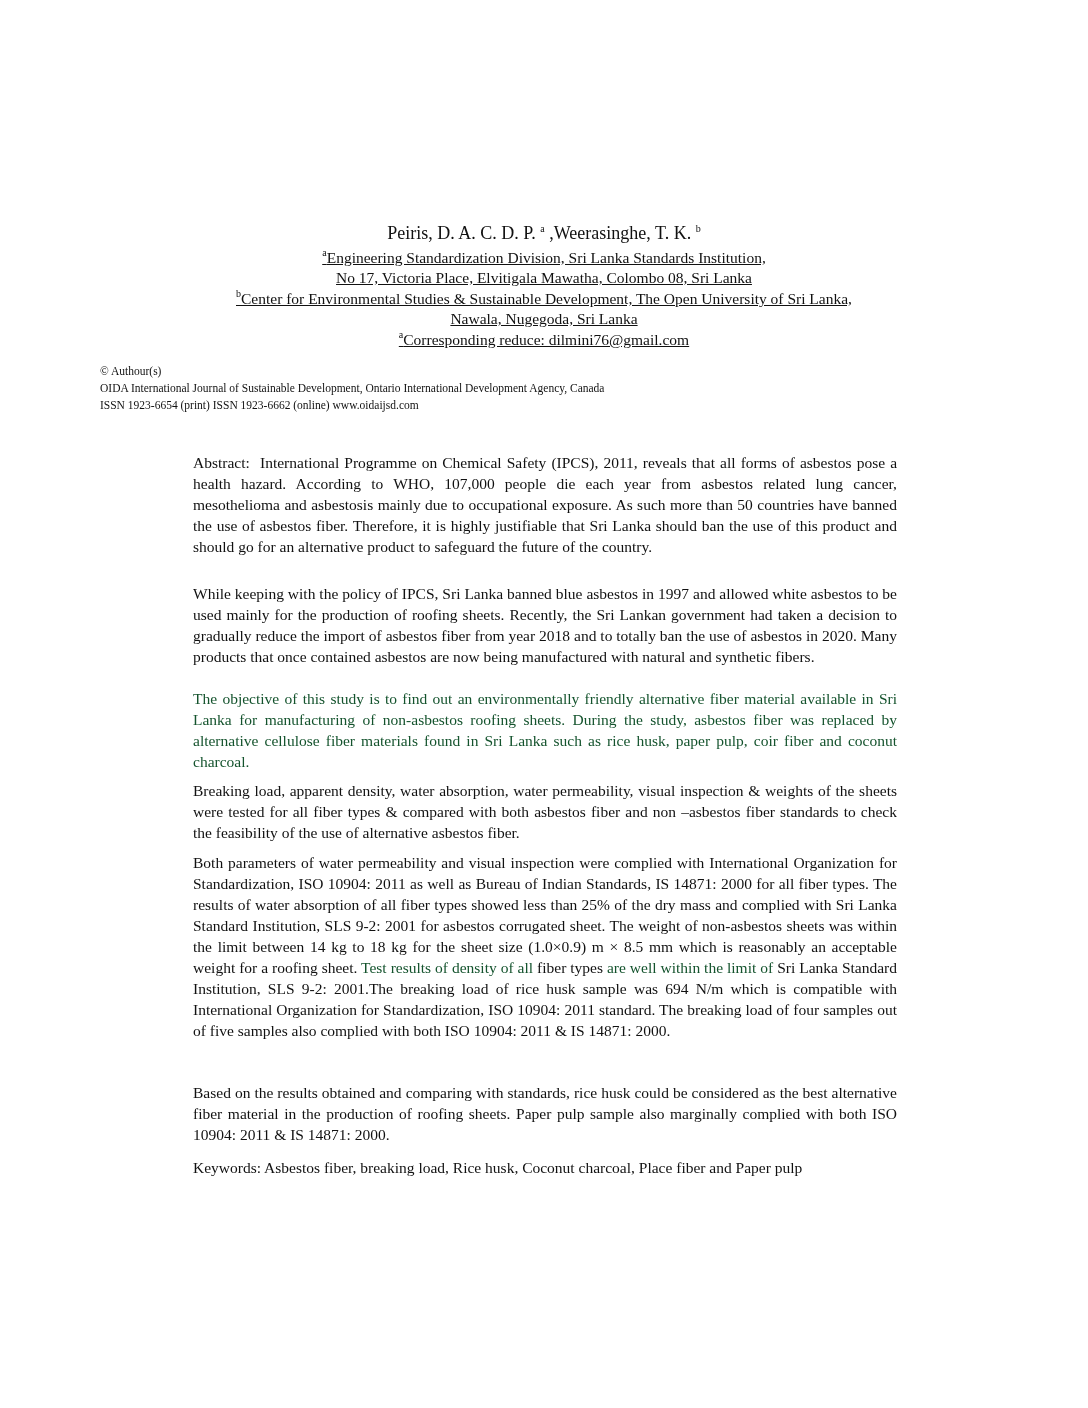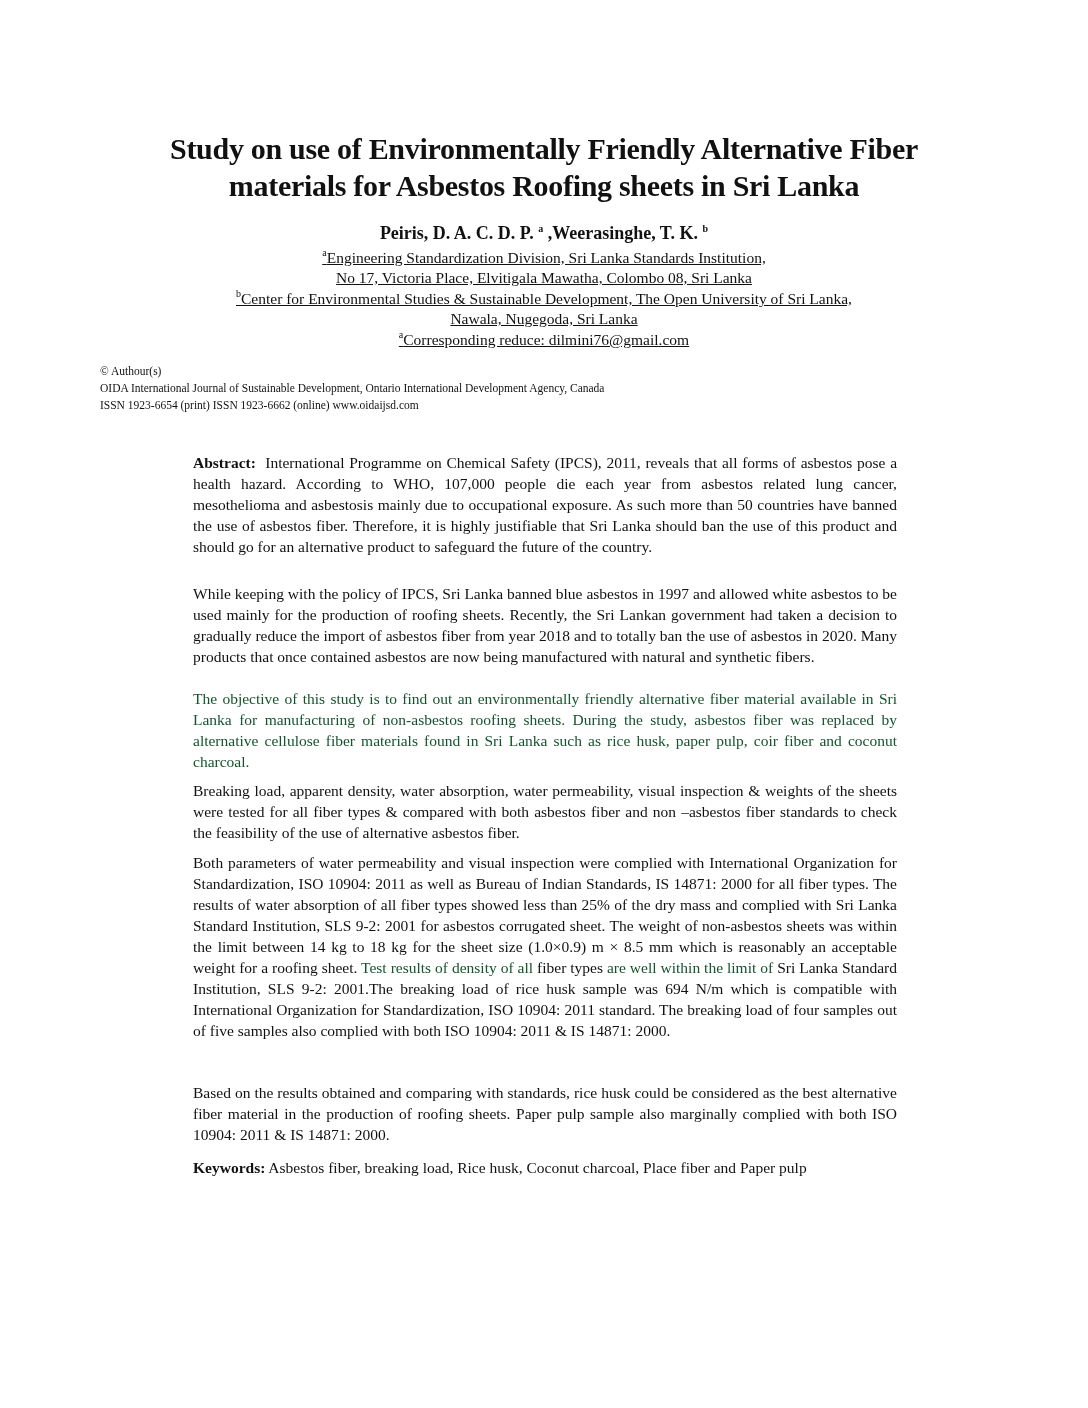--- a/index.html
+++ b/index.html
@@ -2,40 +2,36 @@
 <html><head>
   <meta charset="utf-8">
   <style>
     html, body { margin: 0; padding: 0; background: #ffffff; }
     body { width: 1088px; height: 1408px; position: relative; overflow: hidden;
            font-family: "Liberation Serif", "DejaVu Serif", serif; color: #111; }
     .page { position: absolute; left: 0; top: 0; width: 1088px; height: 1408px; }
     .title { position: absolute; left: 100px; top: 130px; width: 888px; text-align: center;
              font-weight: bold; font-size: 30px; line-height: 37px; letter-spacing: -0.3px; color: #111; }
     .authors { position: absolute; left: 100px; top: 222px; width: 888px; text-align: center;
-               font-weight: bold; font-size: 18px; line-height: 22px; }
+               font-weight: normal; font-size: 18px; line-height: 22px; }
     .affil { position: absolute; left: 100px; width: 888px; text-align: center;
              font-size: 15.5px; line-height: 20px; text-decoration: underline; }
     sup { font-size: 10px; vertical-align: 7px; line-height: 0; }
     .meta { position: absolute; left: 100px; width: 888px; text-align: left;
             font-size: 11.5px; line-height: 15px; }
     .body { position: absolute; left: 193px; width: 704px; font-size: 15.5px; line-height: 21px;
             text-align: justify; }
     .gray { color: #14532d; }
-    .b { font-weight: bold; }
+    .b { font-weight: normal; }
   </style>
 </head>
 <body>
 
 <div class="page">
 
-  <div class="title">
-    <div>Study on use of Environmentally Friendly Alternative Fiber</div>
-    <div>materials for Asbestos Roofing sheets in Sri Lanka</div>
-  </div>
 
   <div class="authors">
     <span>Peiris, D. A. C. D. P.</span>
     <sup>a</sup><span> ,</span><span>Weerasinghe, T. K.</span>
     <sup>b</sup>
   </div>
 
   <div class="affil" style="top:248px">
     <sup>a</sup><span>Engineering Standardization Division, Sri Lanka Standards Institution,</span>
   </div>

